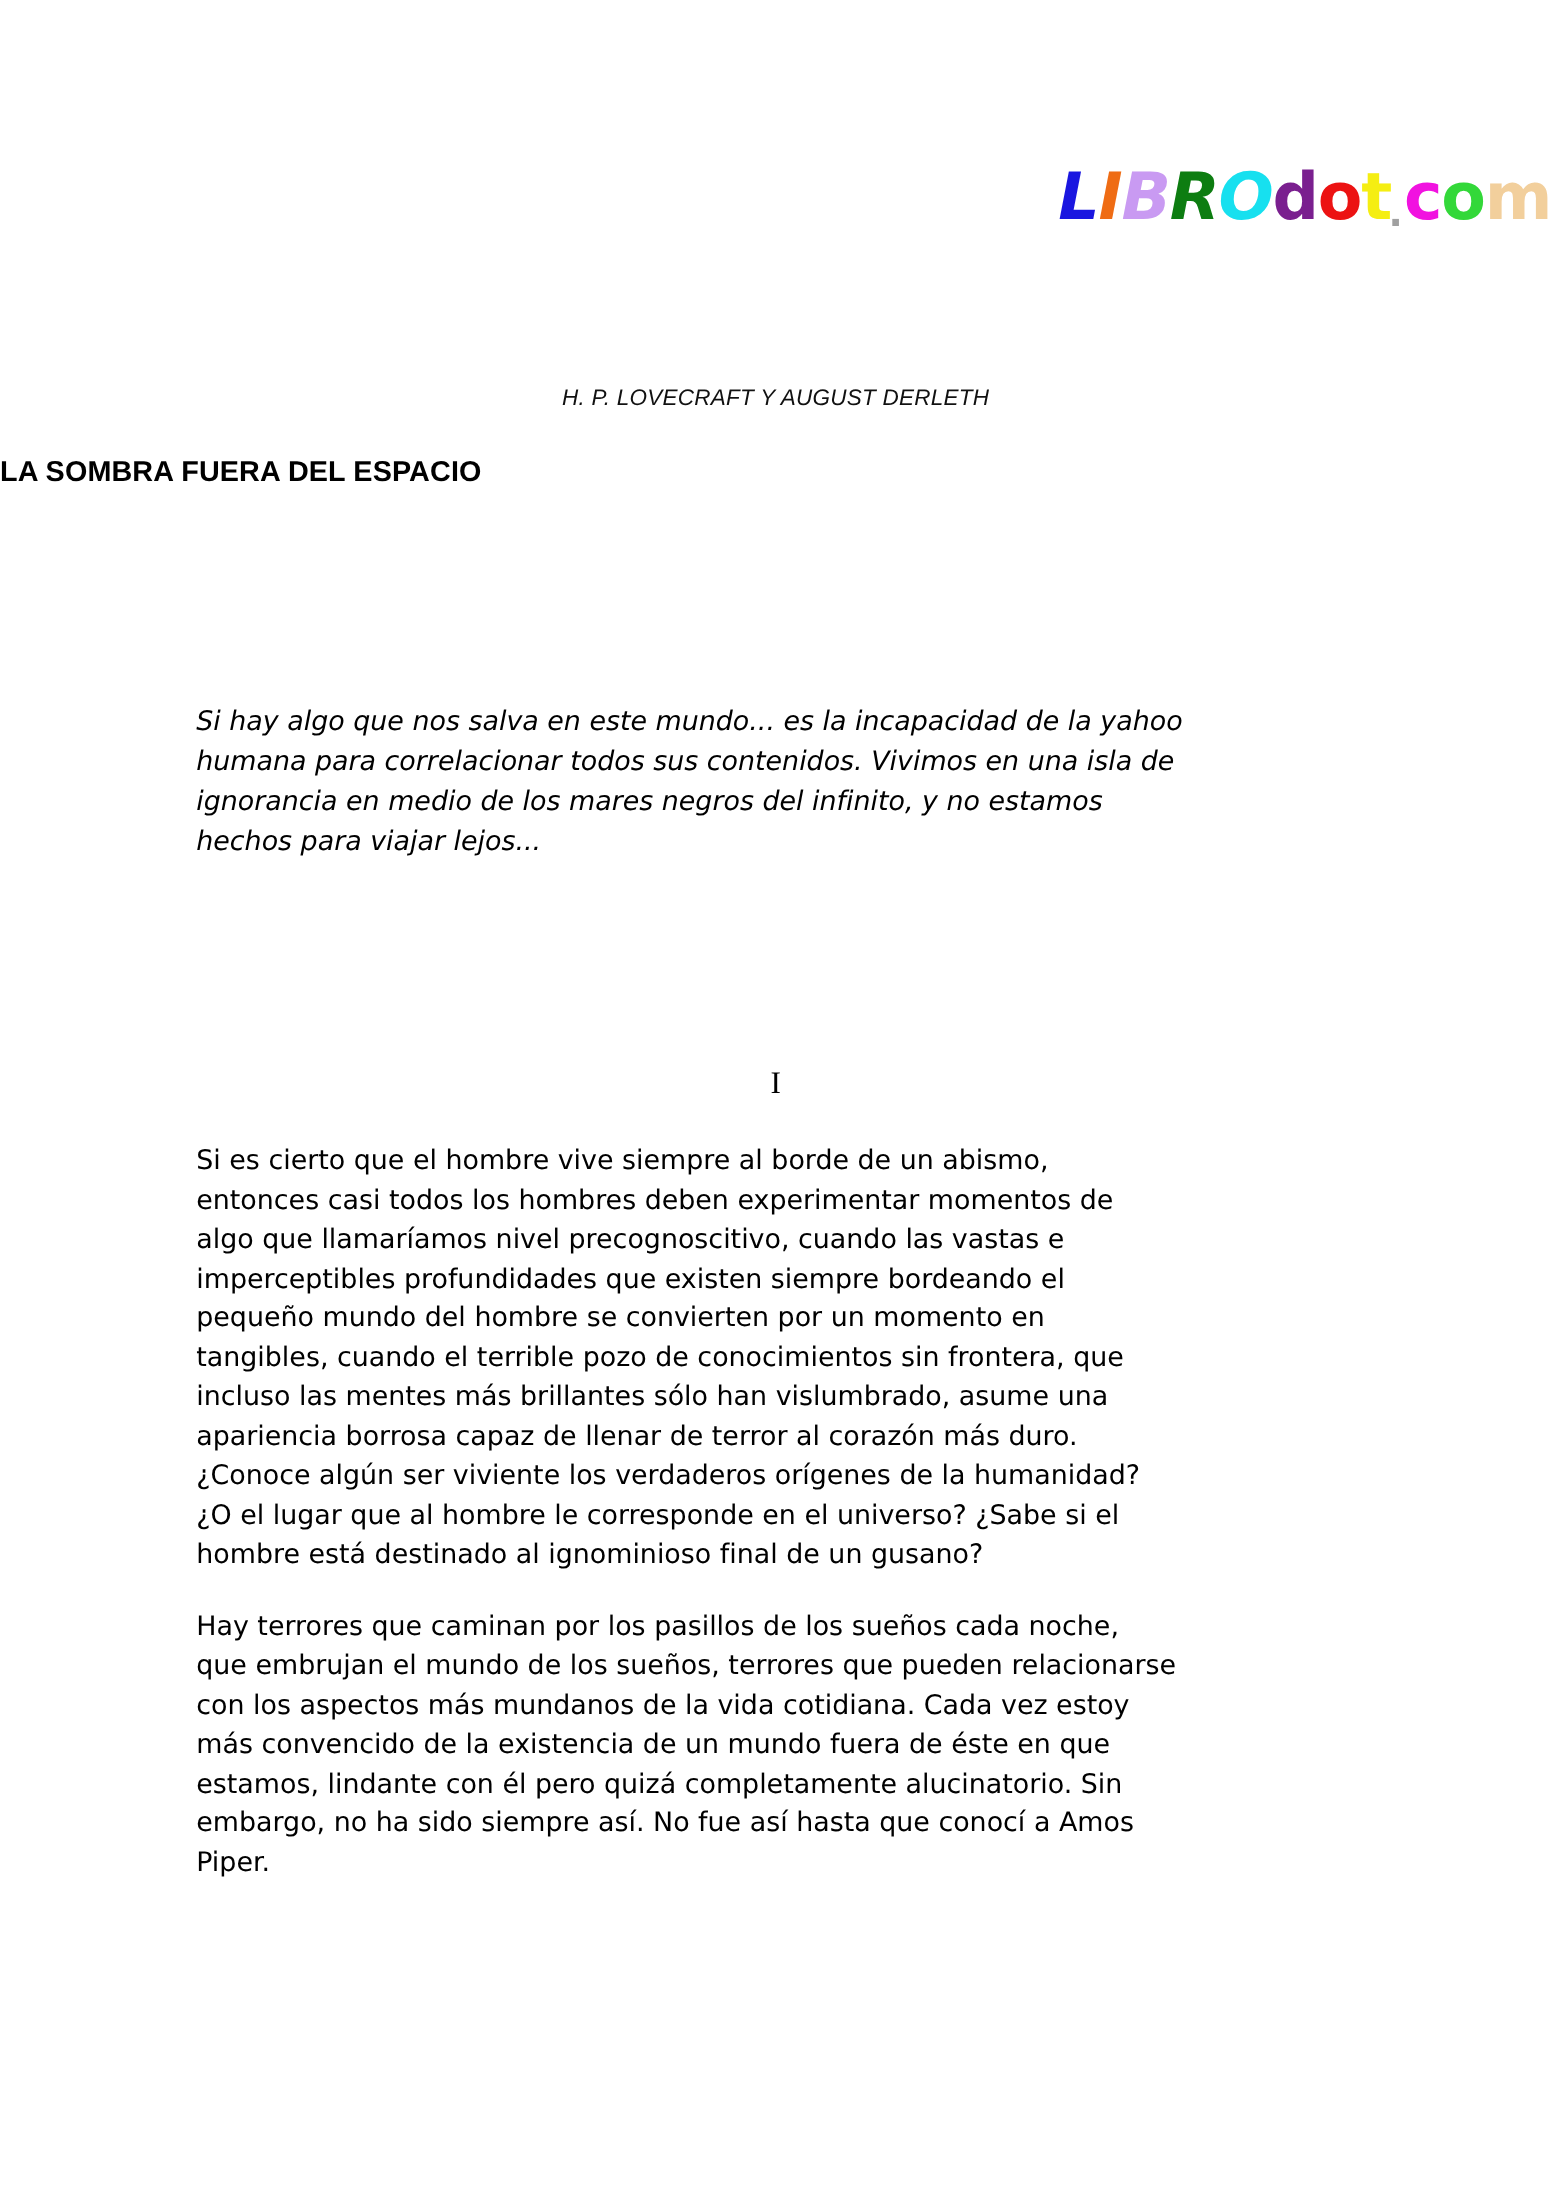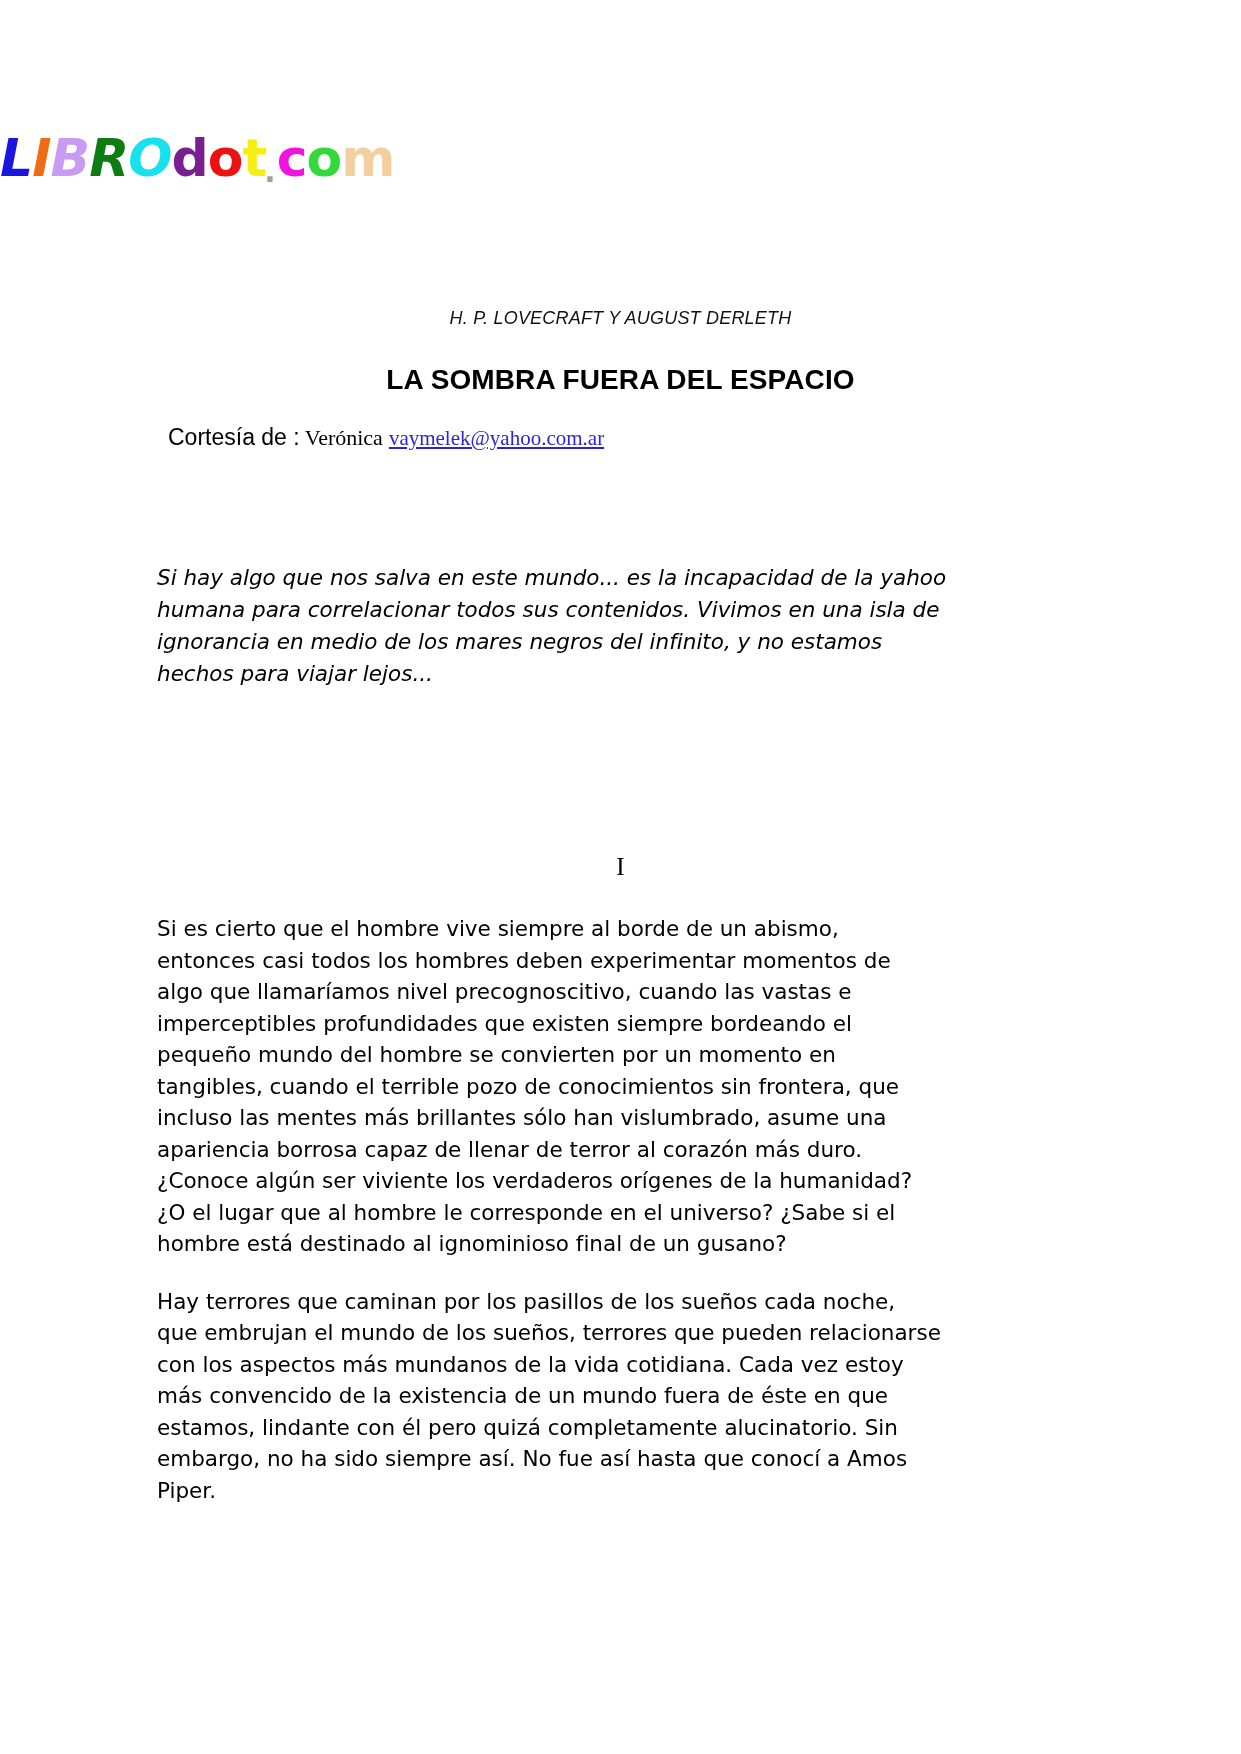--- a/index.html
+++ b/index.html
@@ -22,21 +22,21 @@
     inset: 0;
     background: #ffffff;
   }
 
   
   .logo-block {
     position: absolute;
     top: 132px;
     left: 0;
     width: 1241px;
-    text-align: left;
+    text-align: right;
     line-height: 1;
     white-space: nowrap;
   }
   .logo {
     display: inline-block;
     font-family: "DejaVu Sans", sans-serif;
     font-weight: bold;
     font-style: italic;
     font-size: 52px;
     letter-spacing: -1px;
@@ -73,24 +73,23 @@
     font-style: italic;
     font-size: 18px;
     letter-spacing: 0.2px;
     color: #111111;
   }
   .book-title {
     position: absolute;
     top: 364px;
     left: 0;
     width: 1241px;
-    text-align: center;
     font-family: "Liberation Sans", sans-serif;
     font-weight: bold;
-    font-size: 28px;
+    font-size: 23px;
     letter-spacing: 0.1px;
     color: #000000;
   }
 
   
   .courtesy {
     position: absolute;
     top: 424px;
     left: 168px;
     width: 960px;
@@ -169,23 +168,20 @@
   <div class="logo-block">
     <div class="logo">
       <span class="l1">L</span><span class="l2">I</span><span class="l3">B</span><span class="l4">R</span><span class="l5">O</span><span class="l6">d</span><span class="l7">o</span><span class="l8">t</span><span class="l9">.</span><span class="l10">c</span><span class="l11">o</span><span class="l12">m</span>
     </div>
   </div>
 
   <div class="author-line">H. P. LOVECRAFT Y AUGUST DERLETH</div>
 
   <div class="book-title">LA SOMBRA FUERA DEL ESPACIO</div>
 
-  <div class="courtesy">
-    <span class="c-label">Cortesía de :</span><span class="c-name">Verónica</span><span class="c-email">vaymelek@yahoo.com.ar</span>
-  </div>
 
   <div class="epigraph">Si hay algo que nos salva en este mundo... es la incapacidad de la yahoo humana para correlacionar todos sus contenidos. Vivimos en una isla de ignorancia en medio de los mares negros del infinito, y no estamos hechos para viajar lejos...</div>
 
   <div class="section-numeral">I</div>
 
   <div class="body-copy">
     <p>Si es cierto que el hombre vive siempre al borde de un abismo, entonces casi todos los hombres deben experimentar momentos de algo que llamaríamos nivel precognoscitivo, cuando las vastas e imperceptibles profundidades que existen siempre bordeando el pequeño mundo del hombre se convierten por un momento en tangibles, cuando el terrible pozo de conocimientos sin frontera, que incluso las mentes más brillantes sólo han vislumbrado, asume una apariencia borrosa capaz de llenar de terror al corazón más duro. ¿Conoce algún ser viviente los verdaderos orígenes de la humanidad? ¿O el lugar que al hombre le corresponde en el universo? ¿Sabe si el hombre está destinado al ignominioso final de un gusano?</p>
     <p>Hay terrores que caminan por los pasillos de los sueños cada noche, que embrujan el mundo de los sueños, terrores que pueden relacionarse con los aspectos más mundanos de la vida cotidiana. Cada vez estoy más convencido de la existencia de un mundo fuera de éste en que estamos, lindante con él pero quizá completamente alucinatorio. Sin embargo, no ha sido siempre así. No fue así hasta que conocí a Amos Piper.</p>
   </div>
 

